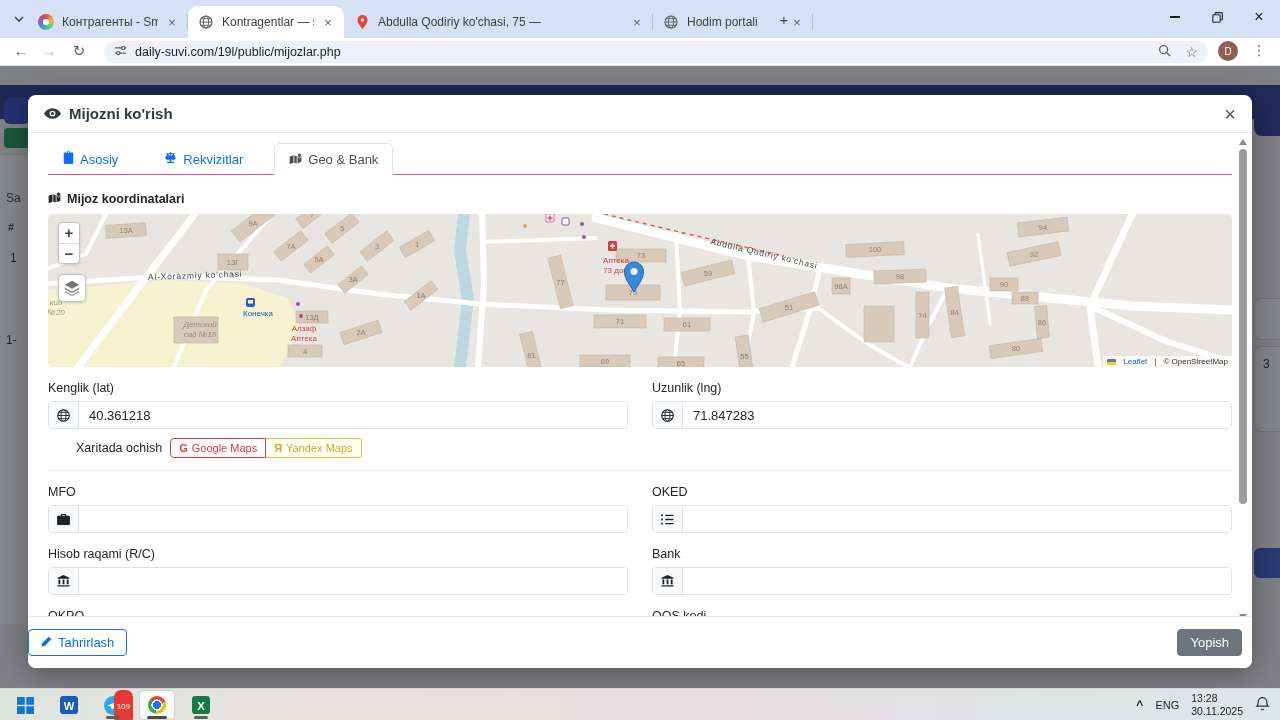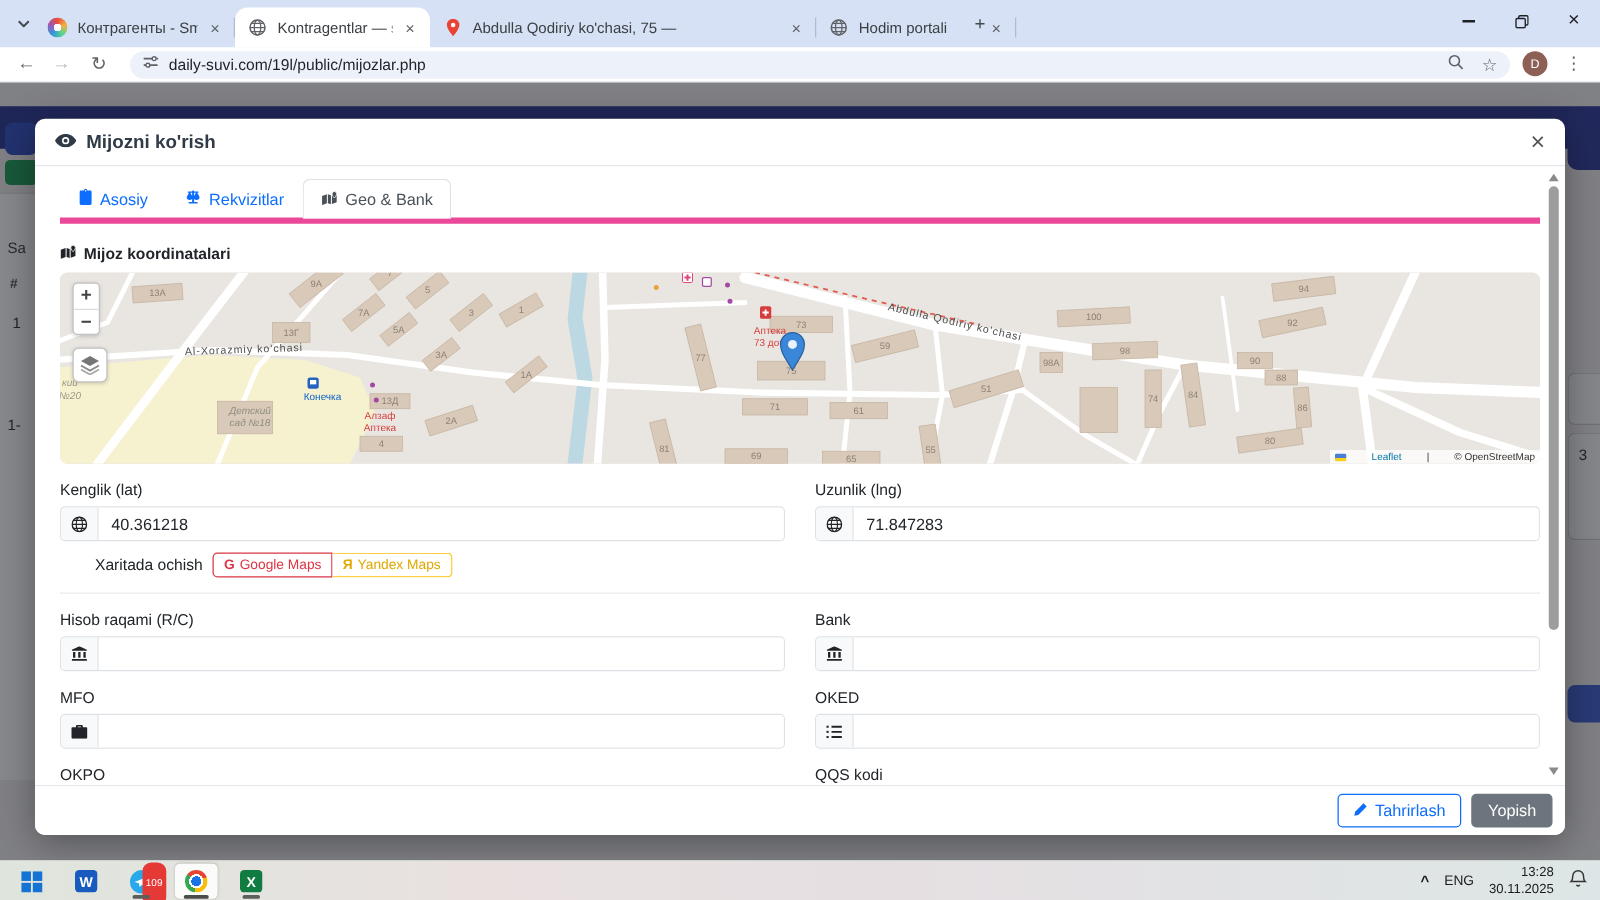--- a/index.html
+++ b/index.html
@@ -36,34 +36,34 @@
   .frag { position:absolute; }
   #overlay { position:absolute; top:66px; left:0; width:1280px; height:622px; background:rgba(15,18,26,0.5); }
 
   
   #modal { position:absolute; left:28px; top:95px; width:1224px; height:573px; background:#fff; border-radius:8px; box-shadow:0 6px 30px rgba(0,0,0,.35); }
   #modal-header { height:38px; display:flex; align-items:center; padding:0 16px; border-bottom:1px solid #e4e7eb; }
   #modal-title { font-size:15px; font-weight:bold; color:#313b47; display:flex; align-items:center; gap:8px; }
   #modal-close { margin-left:auto; font-size:20px; color:#555; line-height:1; }
   #modal-body { position:absolute; top:38px; bottom:40px; left:0; right:0; padding:10px 20px 0; overflow:hidden; }
 
-  .nav-tabs { display:flex; gap:0; border-bottom:5px solid #ec4899; }
+  .nav-tabs { display:flex; gap:16px; border-bottom:1px solid #ec4899; }
   .mtab { display:flex; align-items:center; gap:6px; padding:7px 14px; font-size:13px; color:#0d6efd; border:1px solid transparent; border-radius:6px 6px 0 0; margin-bottom:-1px; }
   .mtab.active { color:#495057; background:#fff; border-color:#dee2e6 #dee2e6 #fff; }
   .mtab svg { flex:0 0 auto; }
 
   #coords-title { margin-top:17px; margin-bottom:8px; font-size:12.5px; font-weight:bold; color:#212529; display:flex; align-items:center; gap:6px; }
 
   #map-box { position:relative; height:153px; border-radius:6px; overflow:hidden; background:#e9e6e2; }
   #map-svg { position:absolute; inset:0; }
   #map-zoom { position:absolute; left:10px; top:8px; width:22px; background:#fff; border:1px solid #c2c2c2; border-radius:4px; overflow:hidden; box-shadow:0 1px 3px rgba(0,0,0,.15); }
   .mz { display:block; width:100%; height:20px; line-height:19px; text-align:center; font-size:15px; font-weight:bold; color:#444; }
   .mz + .mz { border-top:1px solid #ddd; }
   #map-layers { position:absolute; left:10px; top:60px; width:28px; height:28px; background:#fff; border:1px solid #c2c2c2; border-radius:5px; display:flex; align-items:center; justify-content:center; box-shadow:0 1px 3px rgba(0,0,0,.15); }
-  #map-attr { position:absolute; right:0; bottom:0; background:rgba(255,255,255,.75); font-size:8px; color:#333; padding:1px 4px; display:flex; align-items:center; gap:20px; }
+  #map-attr { position:absolute; right:0; bottom:0; background:rgba(255,255,255,.75); font-size:8px; color:#333; padding:1px 4px; display:flex; align-items:center; gap:7px; }
   #map-attr .lf { color:#0078A8; }
   .ua-flag { display:inline-block; width:9px; height:6px; border-radius:1px; background:linear-gradient(#4a7fd4 0 50%,#f7d117 50% 100%); }
 
   .grid2 { display:grid; grid-template-columns:1fr 1fr; column-gap:24px; }
   .fgroup { margin-top:14px; }
   .flabel { font-size:12.5px; color:#212529; margin-bottom:6px; }
   .igroup { display:flex; height:28px; border:1px solid #dee2e6; border-radius:4px; overflow:hidden; background:#fff; }
   .iaddon { width:30px; background:#f8f9fa; border-right:1px solid #dee2e6; display:flex; align-items:center; justify-content:center; color:#212529; }
   .igroup input { flex:1; border:none; outline:none; font-size:13px; color:#212529; padding:0 10px; font-family:"Liberation Sans",sans-serif; background:#fff; }
 
@@ -77,36 +77,36 @@
 
   hr.sep { border:none; border-top:1px solid #e9ecef; margin:12px 0 0; }
 
   
   #mscroll { position:absolute; right:3px; top:44px; bottom:48px; width:12px; }
   .scr-arrow { position:absolute; left:2px; width:0; height:0; border-left:4px solid transparent; border-right:4px solid transparent; }
   .scr-up { top:0; border-bottom:6px solid #8a8a8a; }
   .scr-down { bottom:0; border-top:6px solid #8a8a8a; }
   #scr-thumb { position:absolute; left:2px; top:10px; width:8px; height:355px; background:#9d9d9d; border-radius:4px; }
 
-  #modal-footer { position:absolute; left:0; right:0; bottom:0; height:40px; border-top:1px solid #e4e7eb; display:flex; align-items:center; justify-content:flex-end; gap:8px; padding-right:10px; background:#fff; border-radius:0 0 8px 8px; }
+  #modal-footer { position:absolute; left:0; right:0; bottom:0; height:52px; border-top:1px solid #e4e7eb; display:flex; align-items:center; justify-content:space-between; gap:8px; padding-right:10px; background:#fff; border-radius:0 0 8px 8px; }
   #btn-edit { display:flex; align-items:center; gap:6px; font-size:13px; color:#0d6efd; border:1px solid #0d6efd; background:#fff; border-radius:4px; padding:5px 12px; font-family:"Liberation Sans",sans-serif; }
   #btn-close-f { font-size:13px; color:#fff; background:#6c757d; border:1px solid #6c757d; border-radius:4px; padding:5px 12px; font-family:"Liberation Sans",sans-serif; }
 
   
   #taskbar { position:absolute; left:0; bottom:0; width:1280px; height:32px; background:linear-gradient(90deg,#dfe5dd,#e9e1e0 30%,#e6dfe2 55%,#dde6e6); border-top:1px solid #cfd4cf; }
   #tb-apps { position:absolute; left:8px; top:0; height:32px; display:flex; align-items:center; gap:10px; }
   .tb-app { position:relative; width:34px; height:28px; display:flex; align-items:center; justify-content:center; border-radius:4px; }
   .tb-app.active-app { background:rgba(255,255,255,.85); box-shadow:0 0 2px rgba(0,0,0,.2); }
   .run-bar { position:absolute; bottom:0px; left:50%; transform:translateX(-50%); width:14px; height:3px; background:#5c5f5c; border-radius:2px; }
   .tb-app.active-app .run-bar { width:20px; background:#4a4d4a; }
   .badge { position:absolute; top:-1px; right:-3px; background:#e53935; color:#fff; font-size:8px; border-radius:7px; padding:13px 3px; line-height:1.1; }
   #tb-tray { position:absolute; right:10px; top:0; height:32px; display:flex; align-items:center; gap:12px; color:#1c1c1c; }
   #tray-expand { font-size:12px; font-weight:bold; }
   #tray-lang { font-size:11px; }
-  #tray-clock { font-size:10.5px; text-align:right; line-height:1.25; }
+  #tray-clock { font-size:10.5px; line-height:1.25; }
   .chrome-ball { width:18px; height:18px; border-radius:50%; background: radial-gradient(circle,#1a73e8 0 4px,#fff 4px 5.7px,transparent 5.7px), conic-gradient(from -50deg,#ea4335 0 33%,#fbbc05 0 66%,#34a853 0 100%); }
 </style>
 </head>
 <body>
 
 <div id="tabstrip">
   <span id="tab-search">
     <svg width="10" height="6" viewBox="0 0 10 6">
         <path d="M1 1l4 4 4-4" fill="none" stroke="#45494e" stroke-width="1.6"></path>
       </svg>
@@ -446,45 +446,20 @@
           <span class="g-ic">Я</span>
           <span>Yandex Maps</span>
         </span>
       </span>
     </div>
 
     <hr class="sep">
 
     <div class="grid2">
       <div class="fgroup">
-        <div class="flabel">Hisob raqami (R/C)</div>
-        <div class="igroup">
-          <span class="iaddon">
-            <svg width="13" height="12" viewBox="0 0 14 13" fill="#212529">
-                <path d="M7 0l6.5 3v1H.5V3zM1.5 5h2v5h-2zM6 5h2v5H6zM10.5 5h2v5h-2zM.5 11h13v1.5H.5z"></path>
-              </svg>
-          </span>
-          <input value="" style="">
-        </div>
-      </div>
-      <div class="fgroup">
-        <div class="flabel">Bank</div>
-        <div class="igroup">
-          <span class="iaddon">
-            <svg width="13" height="12" viewBox="0 0 14 13" fill="#212529">
-                <path d="M7 0l6.5 3v1H.5V3zM1.5 5h2v5h-2zM6 5h2v5H6zM10.5 5h2v5h-2zM.5 11h13v1.5H.5z"></path>
-              </svg>
-          </span>
-          <input value="" style="">
-        </div>
-      </div>
-    </div>
-
-    <div class="grid2">
-      <div class="fgroup">
         <div class="flabel">MFO</div>
         <div class="igroup">
           <span class="iaddon">
             <svg width="13" height="11" viewBox="0 0 14 12" fill="#212529">
                 <path d="M5 0h4a1 1 0 0 1 1 1v1h3a1 1 0 0 1 1 1v8a1 1 0 0 1-1 1H1a1 1 0 0 1-1-1V3a1 1 0 0 1 1-1h3V1a1 1 0 0 1 1-1zm.6 1.2v.8h2.8v-.8z"></path>
               </svg>
           </span>
           <input value="" style="">
         </div>
       </div>
@@ -499,20 +474,45 @@
                 <rect x="0" y="9.6" width="2" height="1.8" fill="#212529"></rect>
               </svg>
           </span>
           <input value="" style="">
         </div>
       </div>
     </div>
 
     <div class="grid2">
       <div class="fgroup">
+        <div class="flabel">Hisob raqami (R/C)</div>
+        <div class="igroup">
+          <span class="iaddon">
+            <svg width="13" height="12" viewBox="0 0 14 13" fill="#212529">
+                <path d="M7 0l6.5 3v1H.5V3zM1.5 5h2v5h-2zM6 5h2v5H6zM10.5 5h2v5h-2zM.5 11h13v1.5H.5z"></path>
+              </svg>
+          </span>
+          <input value="" style="">
+        </div>
+      </div>
+      <div class="fgroup">
+        <div class="flabel">Bank</div>
+        <div class="igroup">
+          <span class="iaddon">
+            <svg width="13" height="12" viewBox="0 0 14 13" fill="#212529">
+                <path d="M7 0l6.5 3v1H.5V3zM1.5 5h2v5h-2zM6 5h2v5H6zM10.5 5h2v5h-2zM.5 11h13v1.5H.5z"></path>
+              </svg>
+          </span>
+          <input value="" style="">
+        </div>
+      </div>
+    </div>
+
+    <div class="grid2">
+      <div class="fgroup">
         <div class="flabel">OKPO</div>
 
       </div>
       <div class="fgroup">
         <div class="flabel">QQS kodi</div>
 
       </div>
     </div>
   </div>
 

